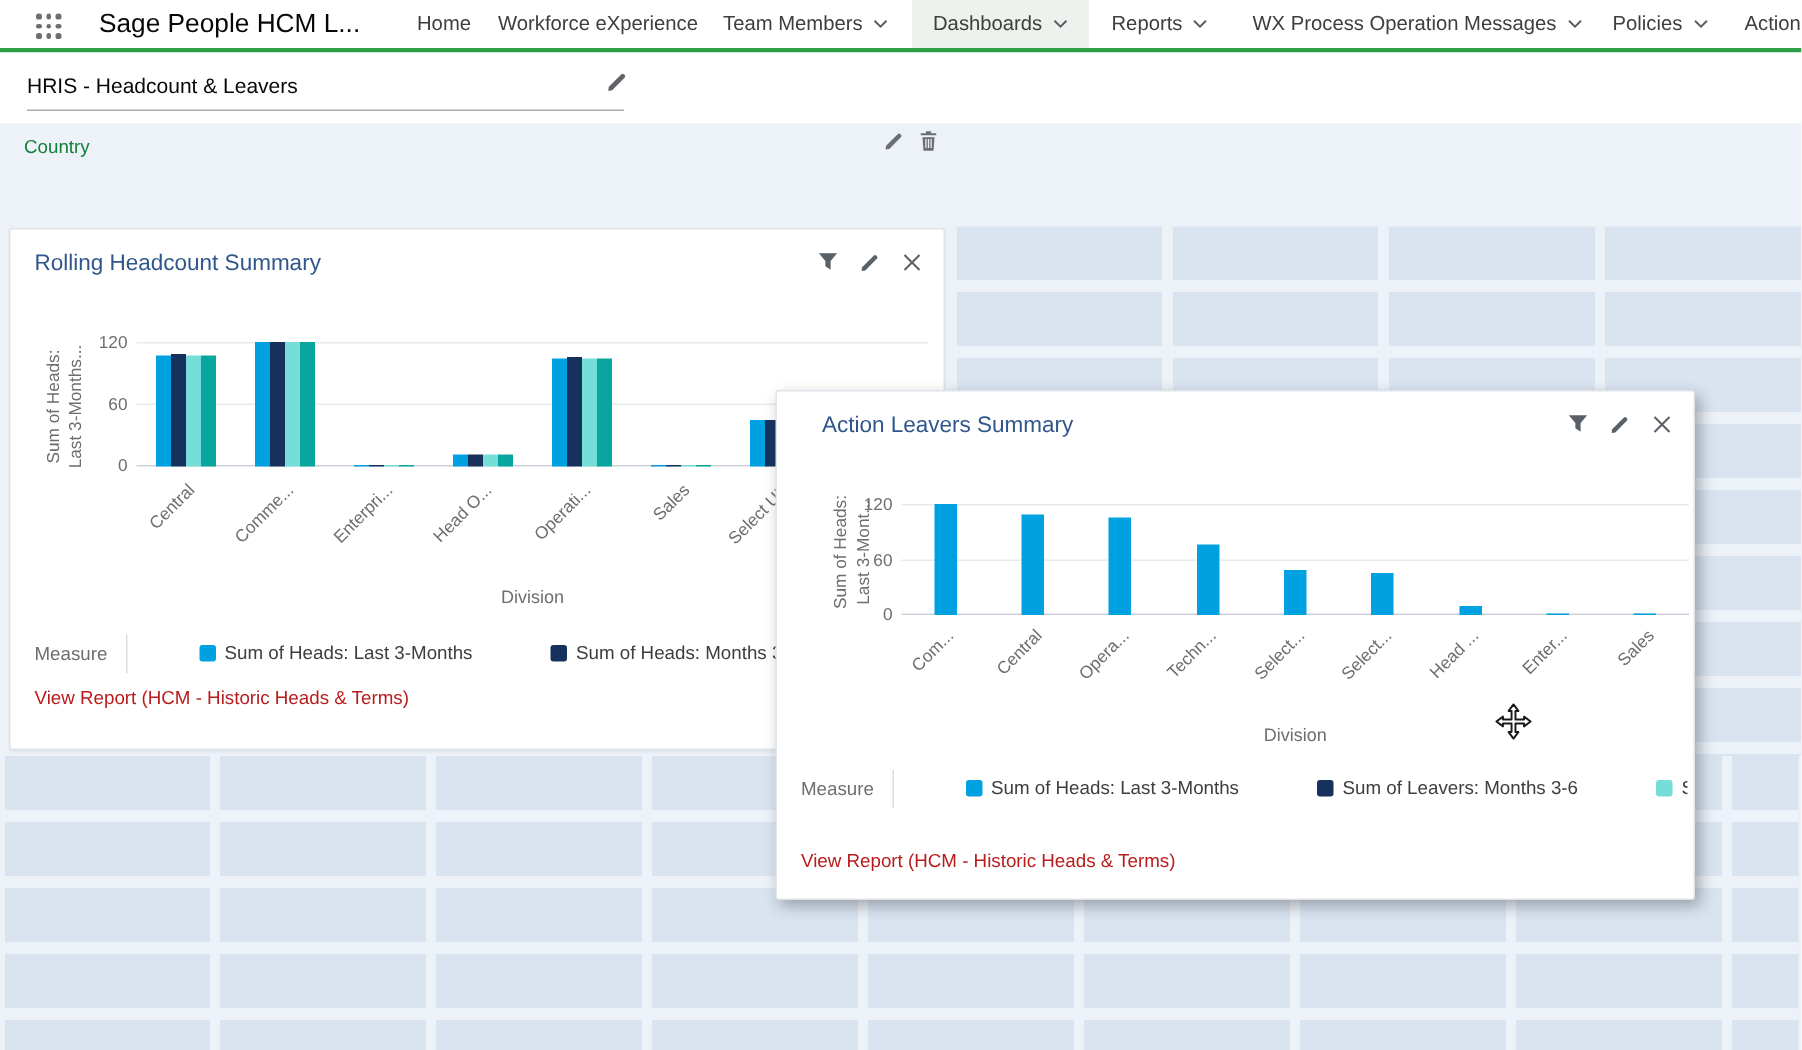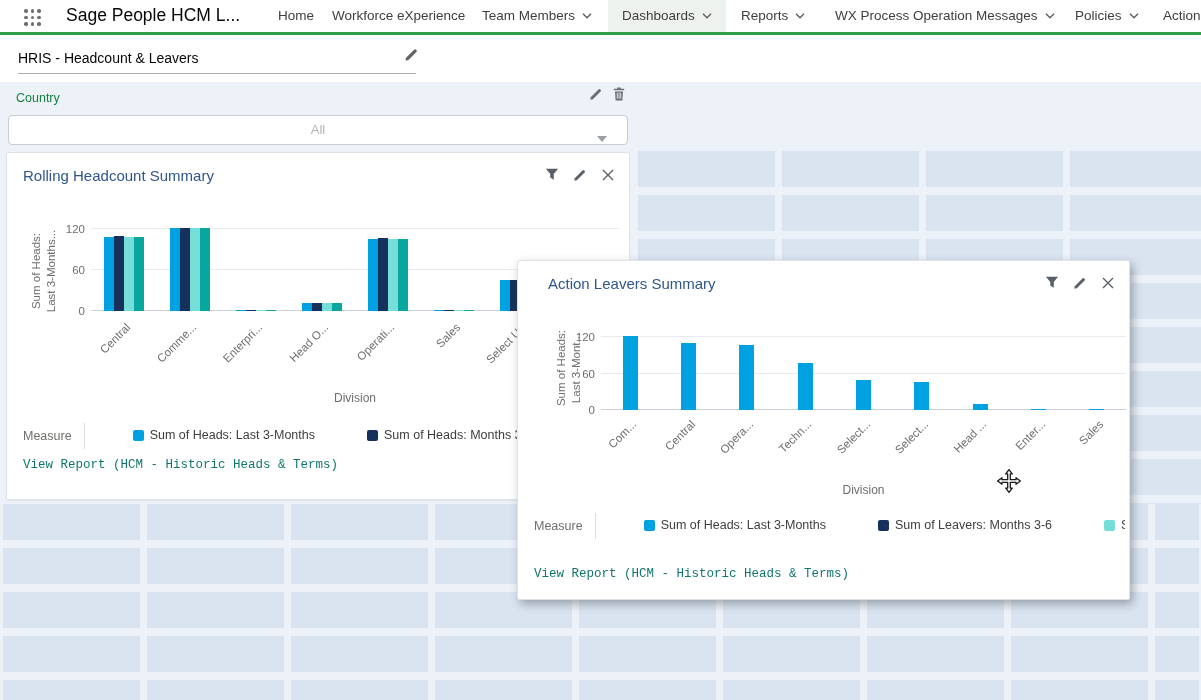--- a/index.html
+++ b/index.html
@@ -81,22 +81,22 @@
             overflow:hidden; white-space:nowrap; font-size:12.5px; color:#3e3e3c; }
   #widget1 .legend { top:270px; }
   #widget2 .legend { top:252px; }
   .measure { color:#706e6b; margin-right:12px; }
   .vr { width:1px; height:26px; background:#d8dde6; margin-right:12px; flex:0 0 auto; }
   .legend-item { display:inline-flex; align-items:center; margin-right:16px; cursor:pointer;margin-left:36px; }
   .swatch { width:11px; height:11px; border-radius:2px; margin-right:6px; flex:0 0 auto; }
 
   .wdesc { position:absolute; left:16px; font-size:12.5px; color:#215ca0; white-space:nowrap; }
   #widget2 .wdesc { left:16px; top:287px; }
-  .vreport { position:absolute; left:16px; font-size:12.5px; color:#0f766e; cursor:pointer;
-             text-decoration:none; white-space:nowrap;font-family:Liberation Mono, monospace; }
+  .vreport { position:absolute; left:16px; font-size:12.5px; color:#b91c1c; cursor:pointer;
+             text-decoration:none; white-space:nowrap; }
   #widget1 .vreport { top:305px; }
   #widget2 .vreport { top:306px; }
 
   #move-cursor { position:absolute; left:996px; top:386px; z-index:5; }
 </style>
 </head>
 <body>
 
 <div id="app">
 
@@ -157,28 +157,20 @@
           <path d="M2 11.6 L10.8 2.8 a1.5 1.5 0 0 1 2.1 0 l0.3 0.3 a1.5 1.5 0 0 1 0 2.1 L4.4 14 L1.6 14.5 Z" fill="#6b6f73"></path>
         </svg>
     </span>
     <span id="country-del">
       <svg width="12" height="14" viewBox="0 0 14 16">
         <path d="M5 0.5 h4 v1.5 h4 v1.6 H1 V2 h4 Z" fill="#6b6f73"></path>
         <path d="M2.3 5 h9.4 l-0.8 10.5 h-7.8 Z" fill="#6b6f73"></path>
         <path d="M5 6.5 v7 M7 6.5 v7 M9 6.5 v7" stroke="#edf1f8" stroke-width="1"></path>
       </svg>
     </span>
-    <div id="country-select">
-      <div id="country-value">All</div>
-      <span id="country-caret">
-        <svg width="10" height="6" viewBox="0 0 10 6">
-            <path d="M0 0 h10 L5 6 Z" fill="#9aa0a6"></path>
-          </svg>
-      </span>
-    </div>
 
     <div id="widget1" class="widget">
       <div class="w-title">Rolling Headcount Summary</div>
       <div class="w-icons">
         <span class="wicon">
           <svg width="14" height="13" viewBox="0 0 16 14">
               <path d="M1 0.5 h14 L10 6.5 V13 L6 10.5 V6.5 Z" fill="#5a6068"></path>
             </svg>
           </span>
         <span class="wicon">

